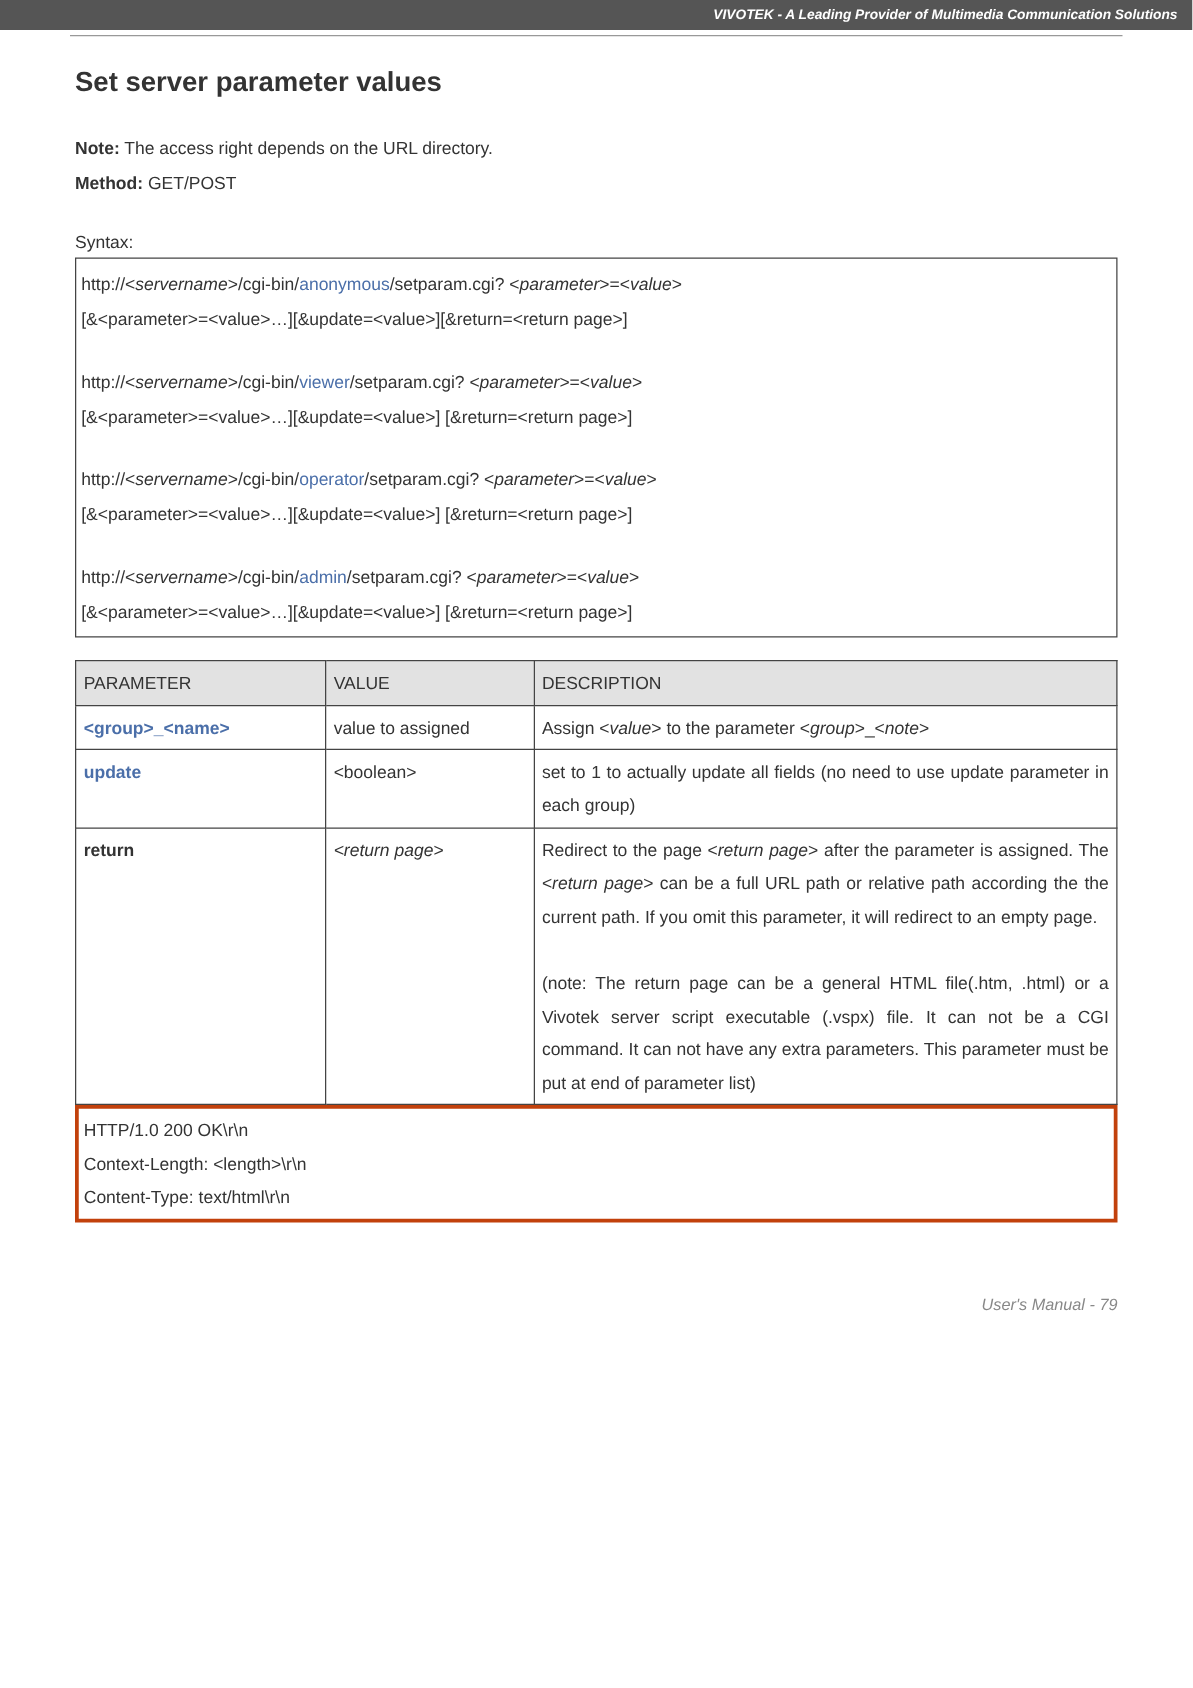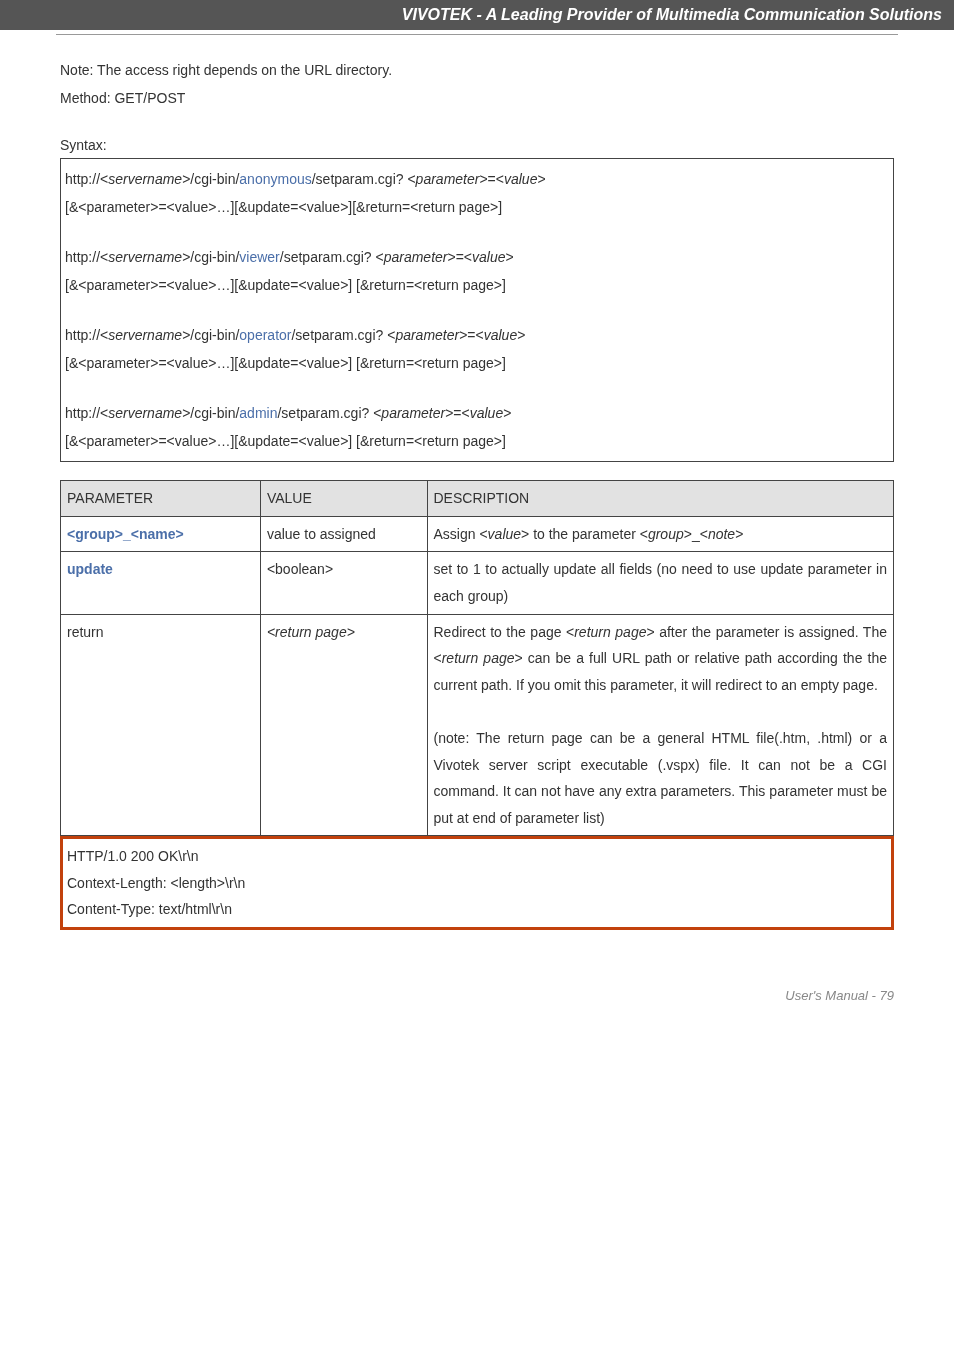--- a/index.html
+++ b/index.html
@@ -8,35 +8,35 @@
     font-size: 14px;
     color: #333;
     background: #fff;
     width: 954px;
   }
   .header-bar {
     background: #555;
     color: #fff;
     font-style: italic;
     font-weight: bold;
-    font-size: 16px;
+    font-size: 11px;
     padding: 6px 12px;
     text-align: right;
     margin-bottom: 4px;
   }
   .hr-line { border-top: 1px solid #999; margin: 0 56px 24px 56px; }
   .page { padding: 0 60px 40px 60px; }
   h2 {
     font-family: Verdana, Arial, sans-serif;
     font-size: 22px;
     font-weight: bold;
     margin: 24px 0 28px 0;
   }
   p { margin: 6px 0; line-height: 1.6; }
-  .label-bold { font-weight: normal; }
+  .label-bold { font-weight: bold; }
   .syntax-label { margin-top: 24px; margin-bottom: 2px; }
   .code-box {
     border: 1px solid #444;
     padding: 6px 4px;
     line-height: 2.0;
     font-size: 14px;
     margin-bottom: 18px;
   }
   .code-box .block { margin-bottom: 22px; }
   .code-box .block:last-child { margin-bottom: 0; }
@@ -76,20 +76,21 @@
 </head>
 <body>
 
 <div class="header-bar">
   <span>VIVOTEK - A Leading Provider of Multimedia Communication Solutions</span>
 </div>
 <div class="hr-line"></div>
 
 <div class="page">
 
+  <h2>Set server parameter values</h2>
 
   <p>
     <span class="label-bold">Note:</span><span> The access right depends on the URL directory.</span>
   </p>
   <p>
     <span class="label-bold">Method:</span><span> GET/POST</span>
   </p>
 
   <p class="syntax-label">Syntax:</p>
 

